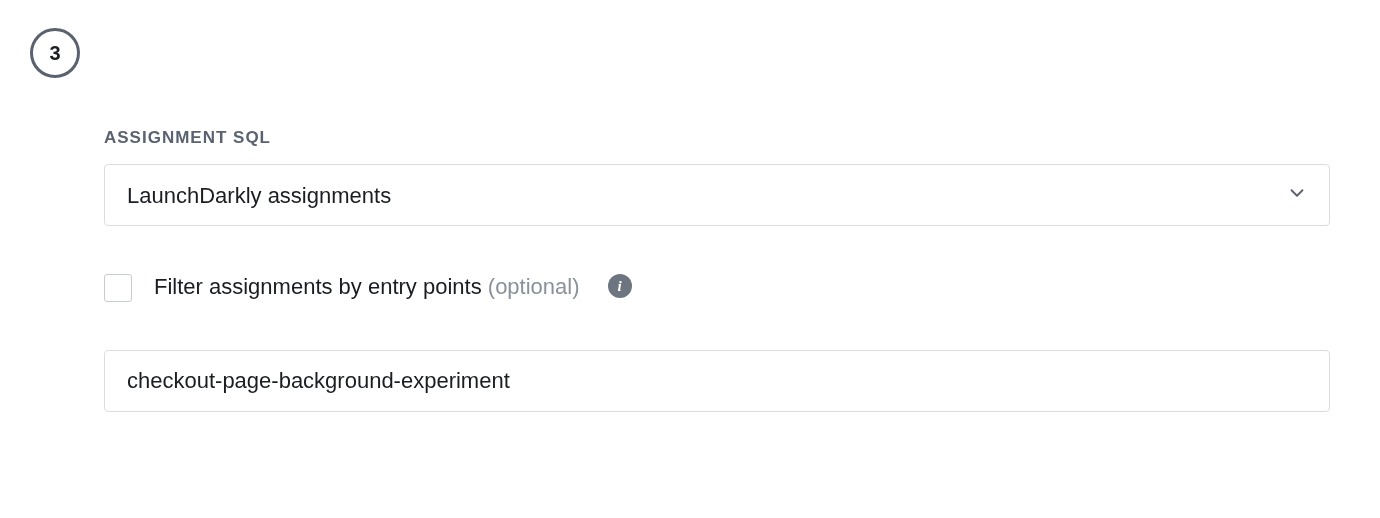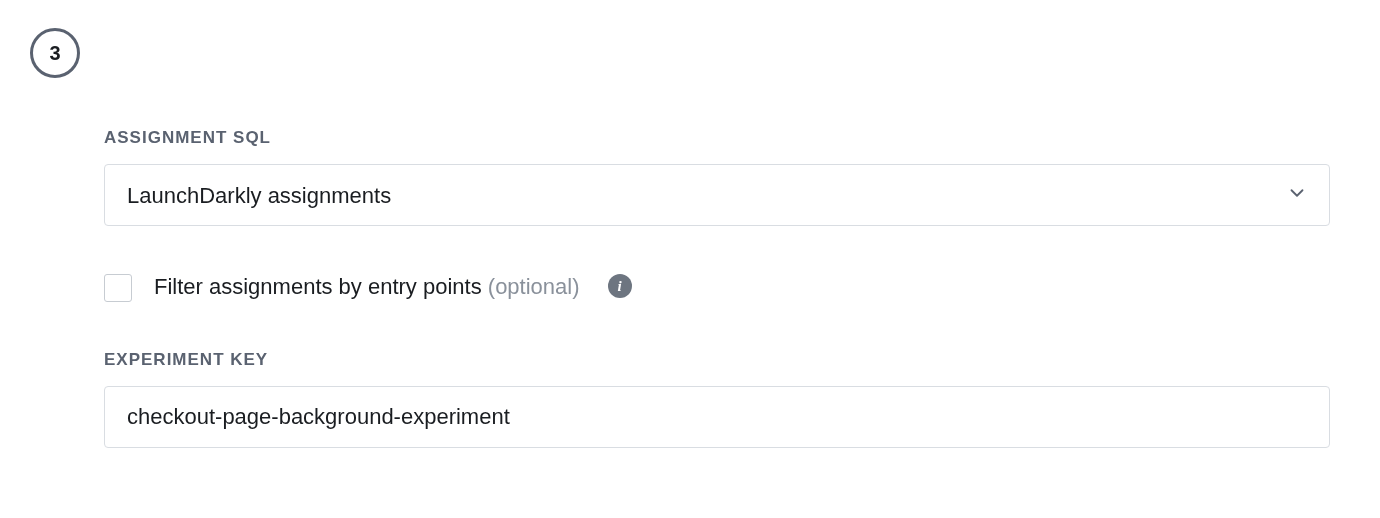--- a/index.html
+++ b/index.html
@@ -137,16 +137,15 @@
   </div>
 
   <div class="checkbox-row">
     <div class="checkbox" role="checkbox" aria-checked="false"></div>
     <span class="checkbox-label">
       <span>Filter assignments by entry points </span><span class="optional">(optional)</span>
     </span>
     <span class="info-icon">i</span>
   </div>
 
-  <div class="field-label">EXPERIMENT KEY</div>
   <input type="text" class="text-input" value="checkout-page-background-experiment" style="">
 
 </div>
 
 </body></html>

